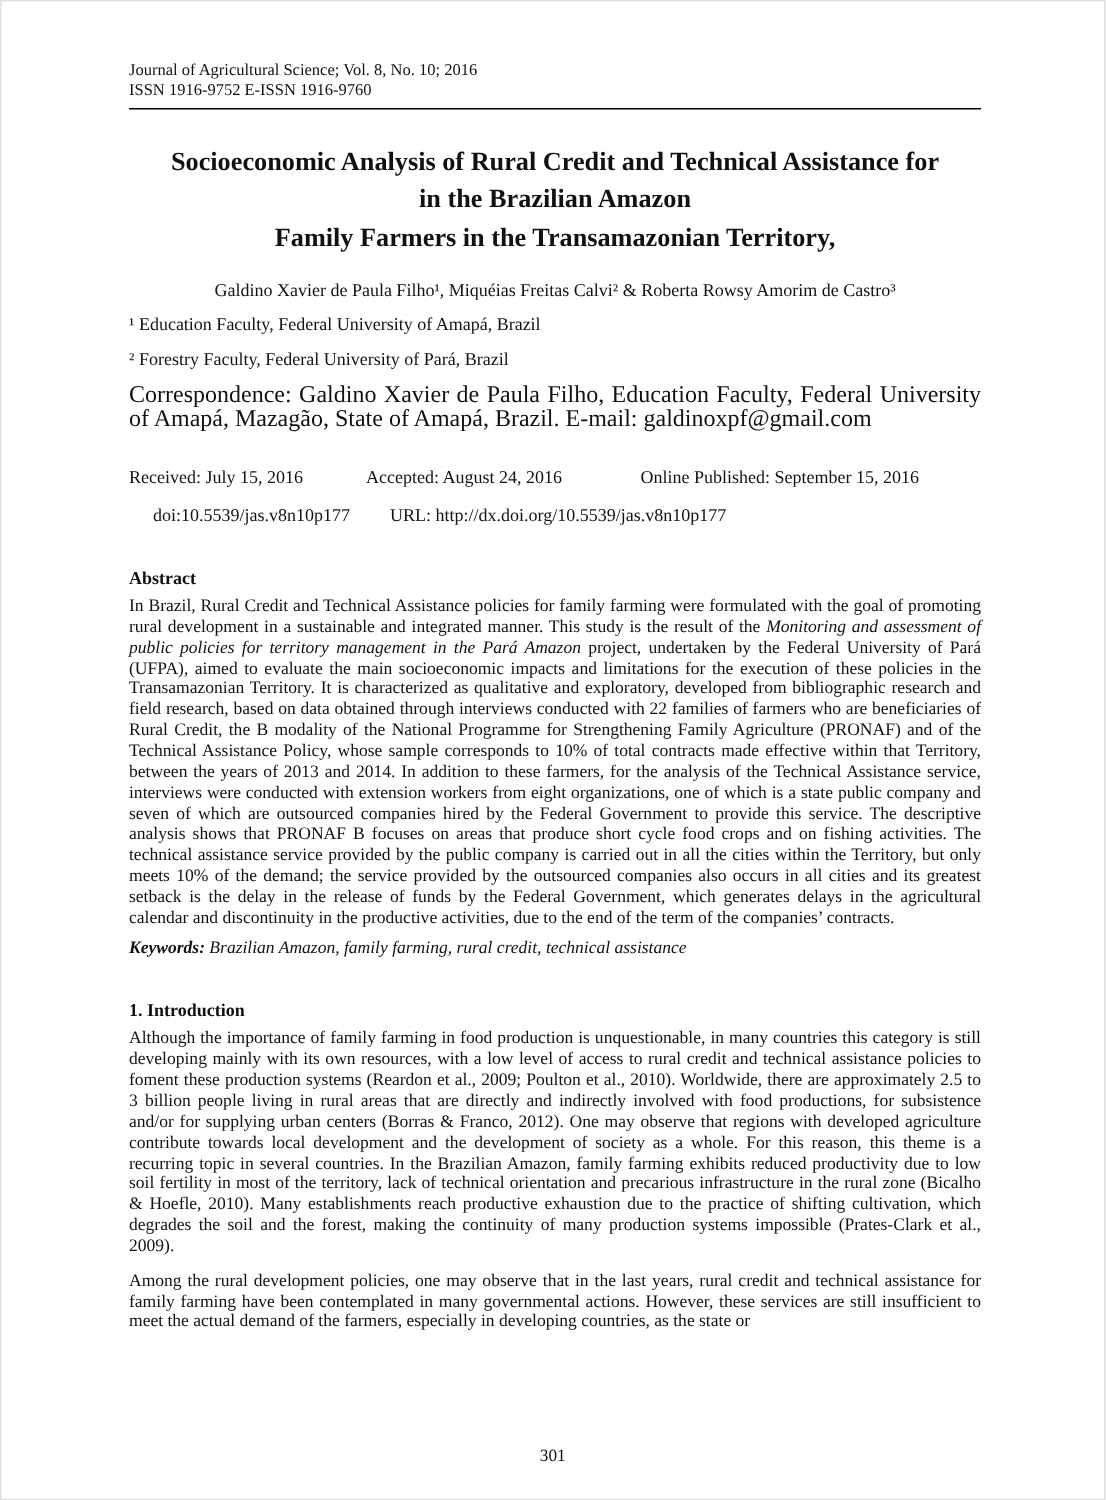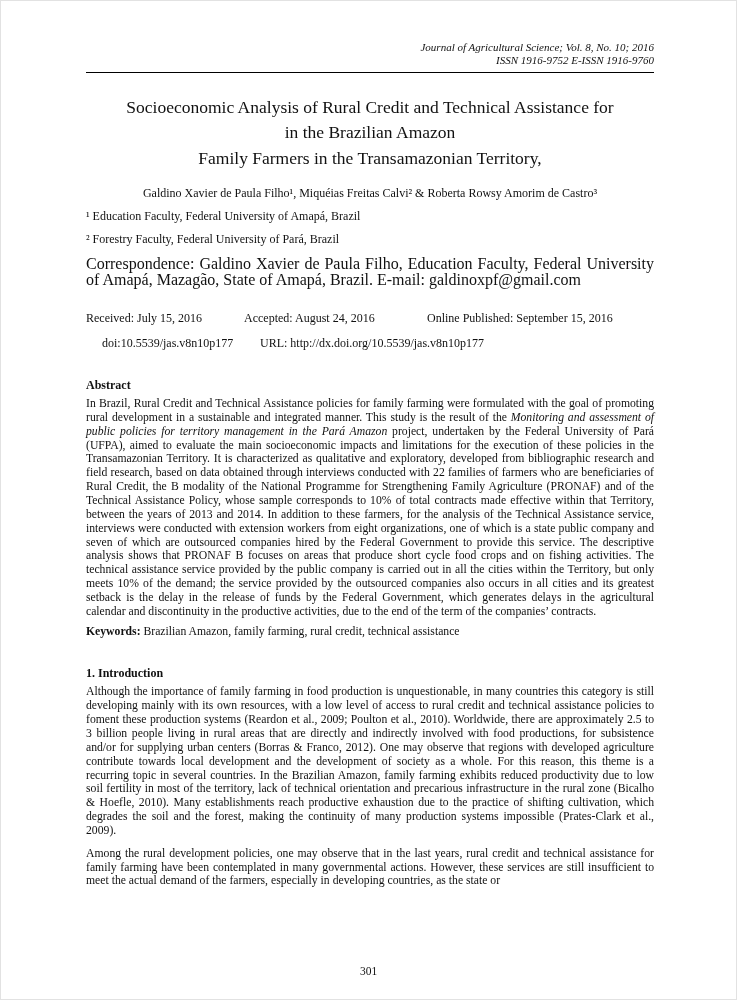--- a/index.html
+++ b/index.html
@@ -12,35 +12,33 @@
   }
   .page {
     position: relative;
     width: 737px;
     height: 1000px;
     background: #ffffff;
     border: 1px solid #e2e2e2;
     padding: 40px 82px 0 85px;
   }
   .journal-header {
-    text-align: right;
     font-size: 11px;
     line-height: 12.8px;
-    font-style: italic;
   }
   .header-rule {
     border: none;
     border-top: 1px solid #000;
     margin-top: 5px;
   }
   .paper-title {
     margin-top: 22px;
     text-align: center;
     font-size: 17.5px;
-    font-weight: normal;
+    font-weight: bold;
     line-height: 25.5px;
   }
   .authors-line {
     margin-top: 15px;
     text-align: center;
     font-size: 12px;
     line-height: 14px;
   }
   .affiliation {
     margin-top: 10px;
@@ -80,20 +78,21 @@
     text-align: justify;
   }
   .body-text.follow {
     margin-top: 9px;
   }
   .keywords-line {
     margin-top: 6px;
     font-size: 11.7px;
     line-height: 13.85px;
     text-align: justify;
+    font-style: italic;
   }
   .page-number {
     position: absolute;
     bottom: 22px;
     left: 0;
     right: 0;
     text-align: center;
     font-size: 11.5px;
   }
   em { font-style: italic; }

